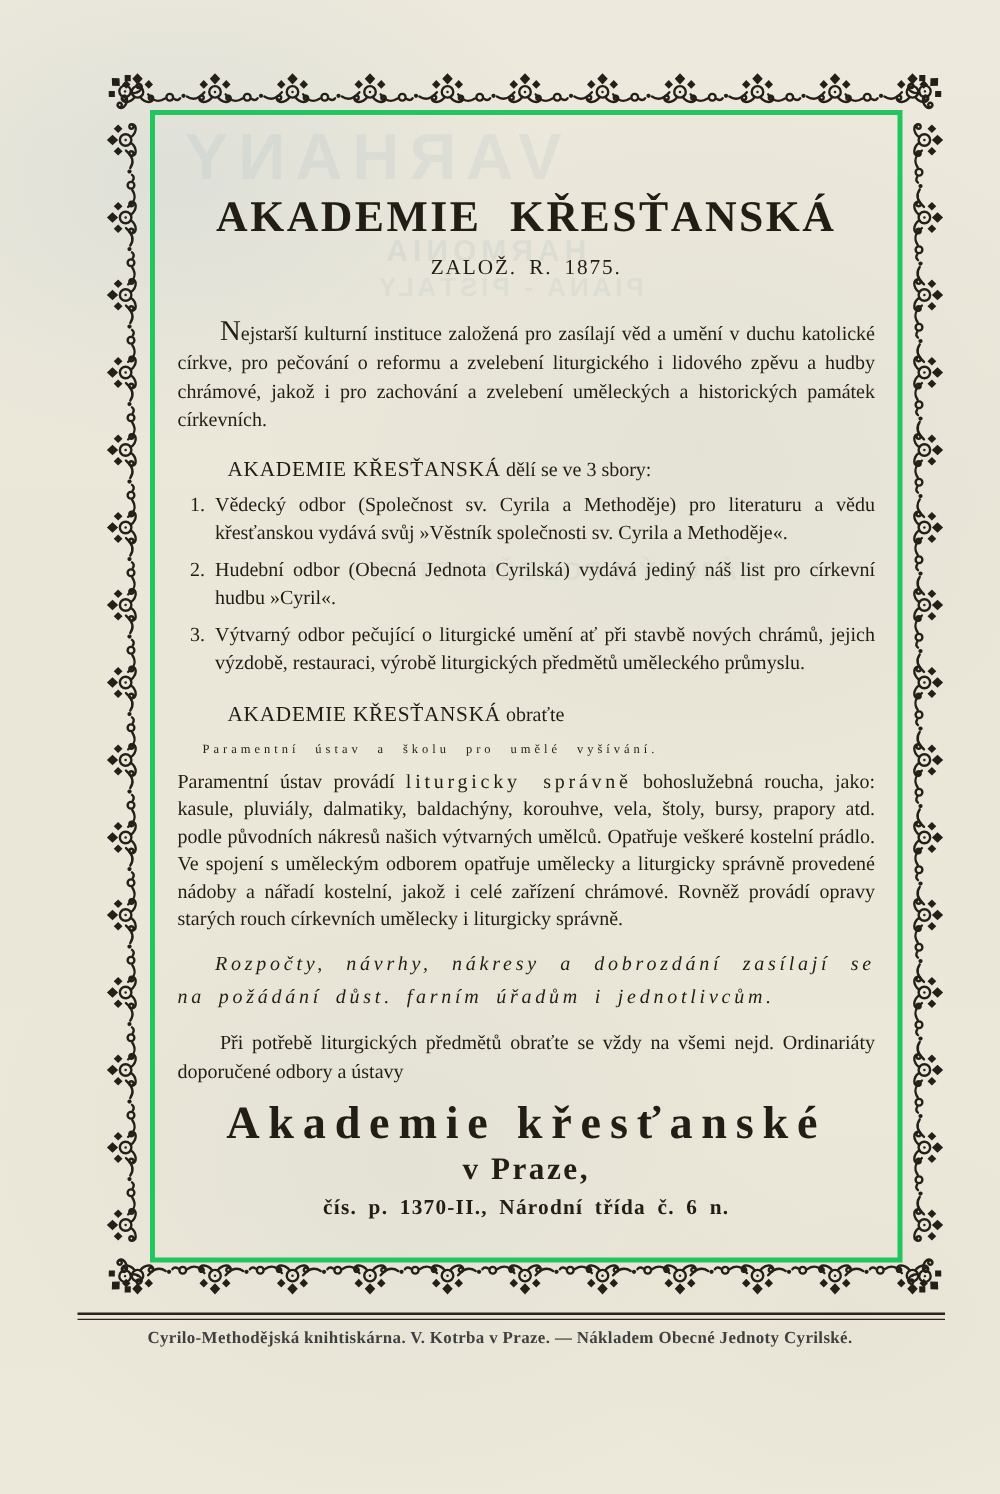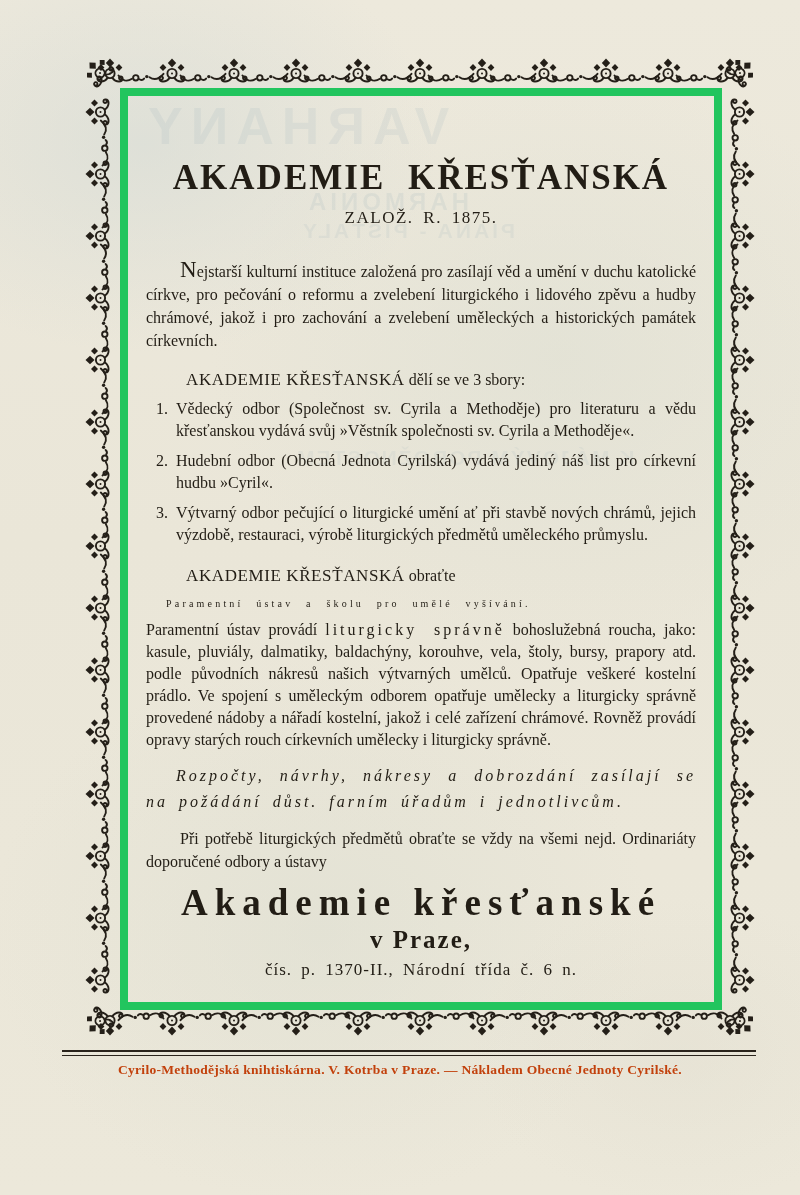--- a/index.html
+++ b/index.html
@@ -25,21 +25,21 @@
   }
   .ghost1{left:140px;top:96px;font-size:52px;letter-spacing:8px;opacity:.13;}
   .ghost2{left:305px;top:188px;font-size:24px;letter-spacing:4px;opacity:.14;}
   .ghost3{left:300px;top:219px;font-size:21px;letter-spacing:3px;opacity:.12;}
   .ghost4{left:295px;top:446px;font-size:21px;letter-spacing:2px;opacity:.10;}
 
   #border-svg{position:absolute;left:0;top:0;width:800px;height:1195px;}
 
   .frame{
     position:absolute;left:120px;top:88px;width:602px;height:922px;
-    border:8px solid #22c55e;box-sizing:border-box;
+    border:4px solid #22c55e;box-sizing:border-box;
     padding:0 18px;
   }
   .title{
     margin:62px 0 0 0;text-align:center;
     font-size:35px;font-weight:bold;letter-spacing:2px;word-spacing:12px;
   }
   .subtitle{
     margin:10px 0 0 0;text-align:center;
     font-size:17px;font-weight:normal;letter-spacing:1.5px;word-spacing:4px;
   }
@@ -62,26 +62,26 @@
   .offers{
     margin-top:12px;font-size:16px;line-height:26px;
     letter-spacing:3px;word-spacing:4px;text-indent:30px;text-align:justify;font-style:italic;
   }
   .contact{margin-top:12px;line-height:23px;}
   .org-name{
     margin:8px 0 0 0;text-align:center;
     font-size:37px;font-weight:bold;letter-spacing:7px;
   }
   .org-city{margin:2px 0 0 0;text-align:center;font-size:25px;font-weight:bold;letter-spacing:2px;}
-  .org-address{margin:6px 0 16px 0;text-align:center;font-size:17px;font-weight:normal;letter-spacing:1px;word-spacing:4px;}
+  .org-address{margin:6px 0 16px 0;text-align:center;font-size:17px;font-weight:bold;letter-spacing:1px;word-spacing:4px;}
   .rule1{position:absolute;left:62px;width:694px;top:1050px;height:2px;background:#2a241c;}
   .rule2{position:absolute;left:62px;width:694px;top:1055px;height:1px;background:#2a241c;}
   .imprint{
     position:absolute;left:0;top:1062px;width:800px;text-align:center;
-    font-size:13.5px;font-weight:bold;letter-spacing:.3px;color:#c2410c;
+    font-size:13.5px;font-weight:bold;letter-spacing:.3px;color:#404040;
   }
 </style>
 </head>
 <body>
 
 <div class="texture"></div>
 
 <div class="ghost ghost1">VARHANY</div>
 <div class="ghost ghost2">HARMONIA</div>
 <div class="ghost ghost3">PIANA - PIŠŤALY</div>

